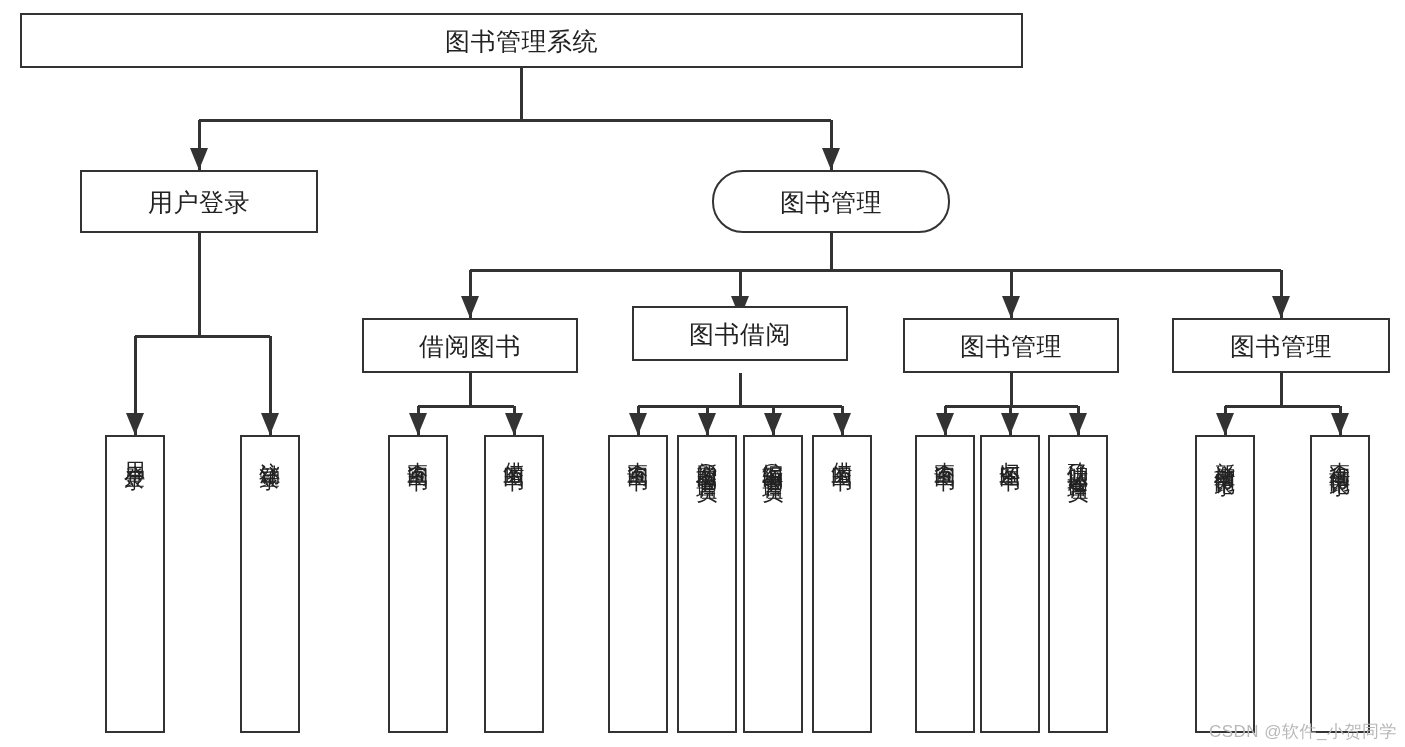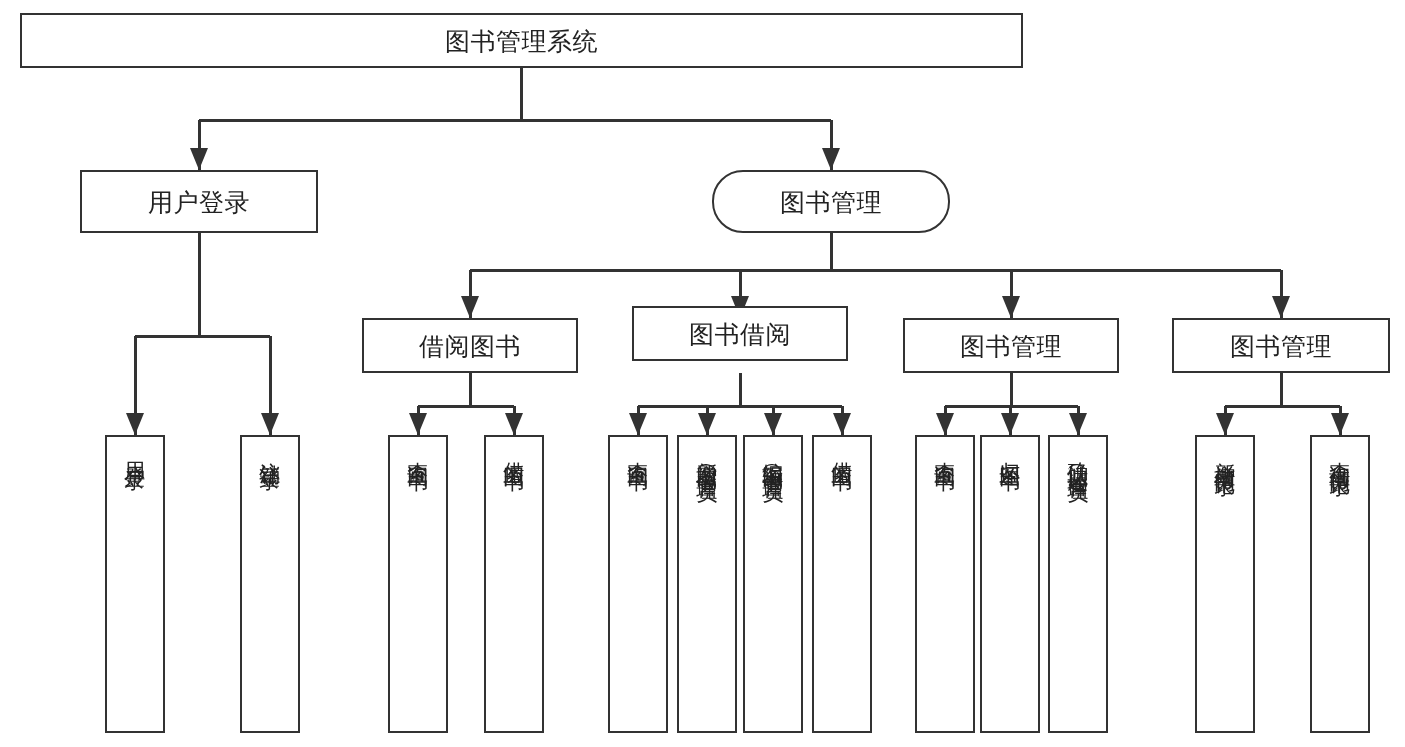--- a/index.html
+++ b/index.html
@@ -179,13 +179,14 @@
       <div class="node vert" style="left: 1048px; top: 435px; width: 60px; height: 298px;">
         <span class="label">确认归还（管理员）</span>
       </div>
       <div class="node vert" style="left: 1195px; top: 435px; width: 60px; height: 298px;">
         <span class="label">新增借阅记录</span>
       </div>
       <div class="node vert" style="left: 1310px; top: 435px; width: 60px; height: 298px;">
         <span class="label">查询借阅记录</span>
       </div>
     </div>
+  <div id="watermark">CSDN @软件_小贺同学</div>
 </div>
 
 </body></html>

